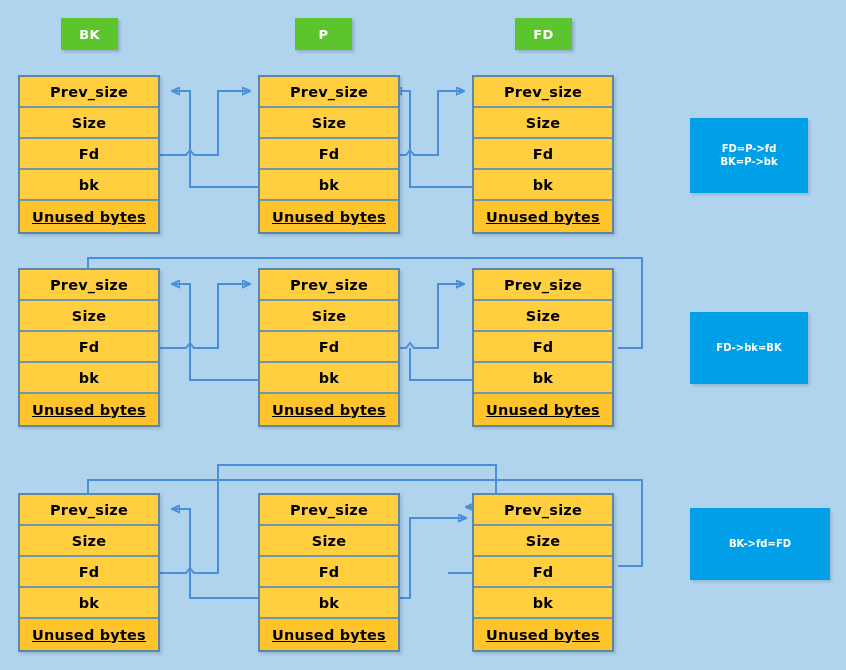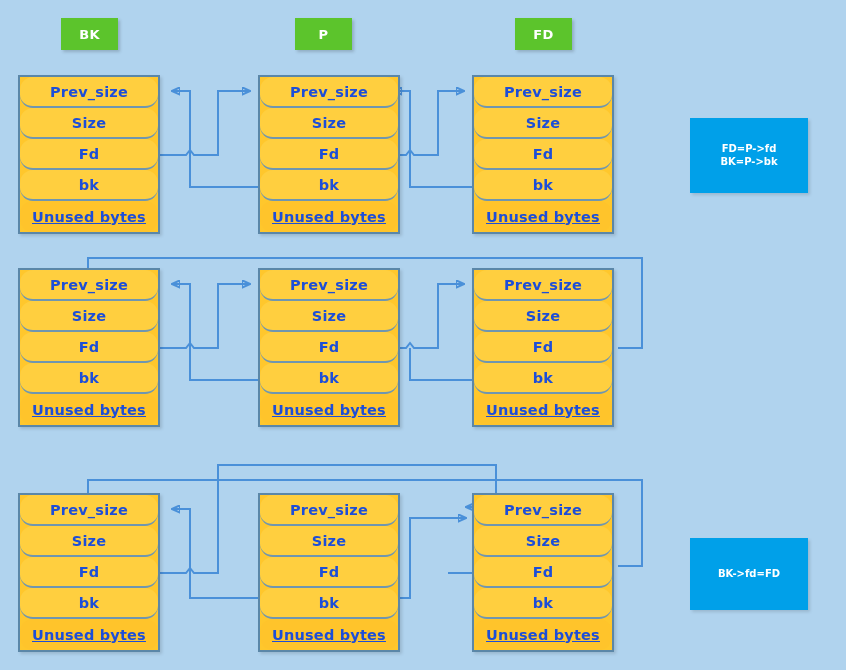--- a/index.html
+++ b/index.html
@@ -38,28 +38,27 @@
     border: 2px solid #5b87a8;
     box-sizing: border-box;
     background: #ffc72c;
     box-shadow: 2px 2px 3px rgba(0,0,0,0.13);
   }
   .chunk .cell {
     height: 31px;
     box-sizing: border-box;
     background: #ffcf3f;
     border-bottom: 2px solid #6f96b0;
-    color: #1d4ed8;
+    color: #000000;
     font-size: 14.5px;
     font-weight: bold;
     display: flex;
     align-items: center;
     justify-content: center;
     letter-spacing: 0.2px;
-    border-radius: 13px;
   }
   .chunk .cell:last-child {
     border-bottom: none;
     background: #ffc42b;
     text-decoration: underline;
   }
 
   
   .note {
     position: absolute;
@@ -213,17 +212,20 @@
     <div class="cell">Size</div>
     <div class="cell">Fd</div>
     <div class="cell">bk</div>
     <div class="cell">Unused bytes</div>
   </div>
 
   <div class="note" style="left:690px; top:118px; width:118px; height:75px;">
     <span>FD=P-&gt;fd</span>
     <span>BK=P-&gt;bk</span>
   </div>
-  <div class="note" style="left:690px; top:538px; width:118px; height:72px;">
+  <div class="note" style="left:690px; top:312px; width:118px; height:72px;">
+    <span>FD-&gt;bk=BK</span>
+  </div>
+  <div class="note" style="left:690px; top:508px; width:140px; height:72px;">
     <span>BK-&gt;fd=FD</span>
   </div>
 
 </div>
 
 </body></html>

